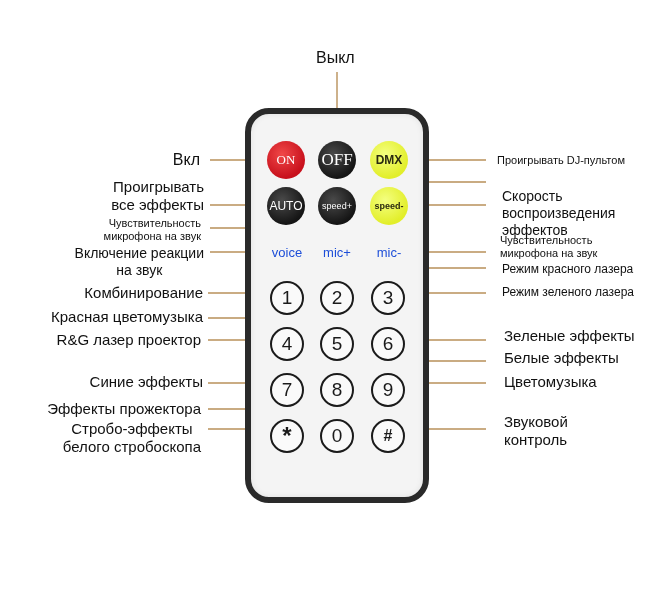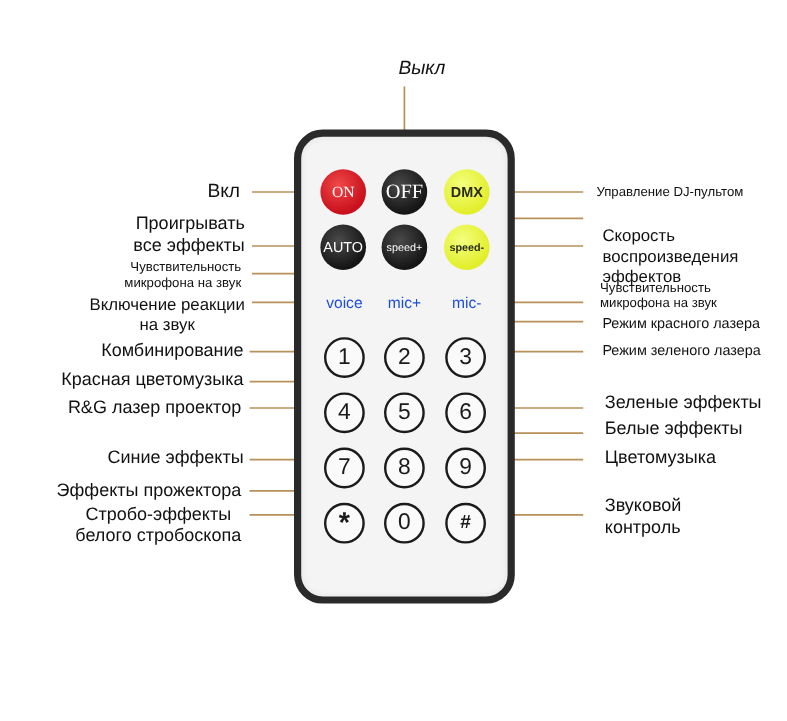--- a/index.html
+++ b/index.html
@@ -140,21 +140,21 @@
   <div class="btn btn-num" style="left:270px;top:419px;font-size:24px;font-weight:bold;">
       <span>*</span>
     </div>
   <div class="btn btn-num" style="left:320px;top:419px;">
       <span>0</span>
     </div>
   <div class="btn btn-num" style="left:371px;top:419px;font-size:16px;font-weight:bold;">
       <span>#</span>
     </div>
 
-  <div class="lbl f16" style="left:332px;top:48px;font-style:italic;">Выкл</div>
+  <div class="lbl f16" style="left:316px;top:48px;">Выкл</div>
 
   <div class="lbl right f16" style="right:456px;top:150px;">Вкл</div>
 
   <div class="lbl right f15" style="right:452px;top:178px;">
     <div>Проигрывать</div>
     <div>все эффекты</div>
   </div>
 
   <div class="lbl right f11" style="right:455px;top:217px;">
     <div>Чувствительность</div>
@@ -170,21 +170,21 @@
   <div class="lbl right f15" style="right:453px;top:308px;">Красная цветомузыка</div>
   <div class="lbl right f15" style="right:455px;top:331px;">R&amp;G лазер проектор</div>
   <div class="lbl right f15" style="right:453px;top:373px;">Синие эффекты</div>
   <div class="lbl right f15" style="right:455px;top:400px;">Эффекты прожектора</div>
 
   <div class="lbl right f15" style="right:455px;top:420px;text-align:center;">
     <div>Стробо-эффекты</div>
     <div>белого стробоскопа</div>
   </div>
 
-  <div class="lbl left f11" style="left:497px;top:154px;">Управление DJ-пультом</div>
+  <div class="lbl left f11" style="left:497px;top:154px;">Проигрывать DJ-пультом</div>
 
   <div class="lbl left f14" style="left:502px;top:188px;">
     <div>Скорость</div>
     <div>воспроизведения</div>
     <div>эффектов</div>
   </div>
 
   <div class="lbl left f11" style="left:500px;top:234px;">
     <div>Чувствительность</div>
     <div>микрофона на звук</div>

